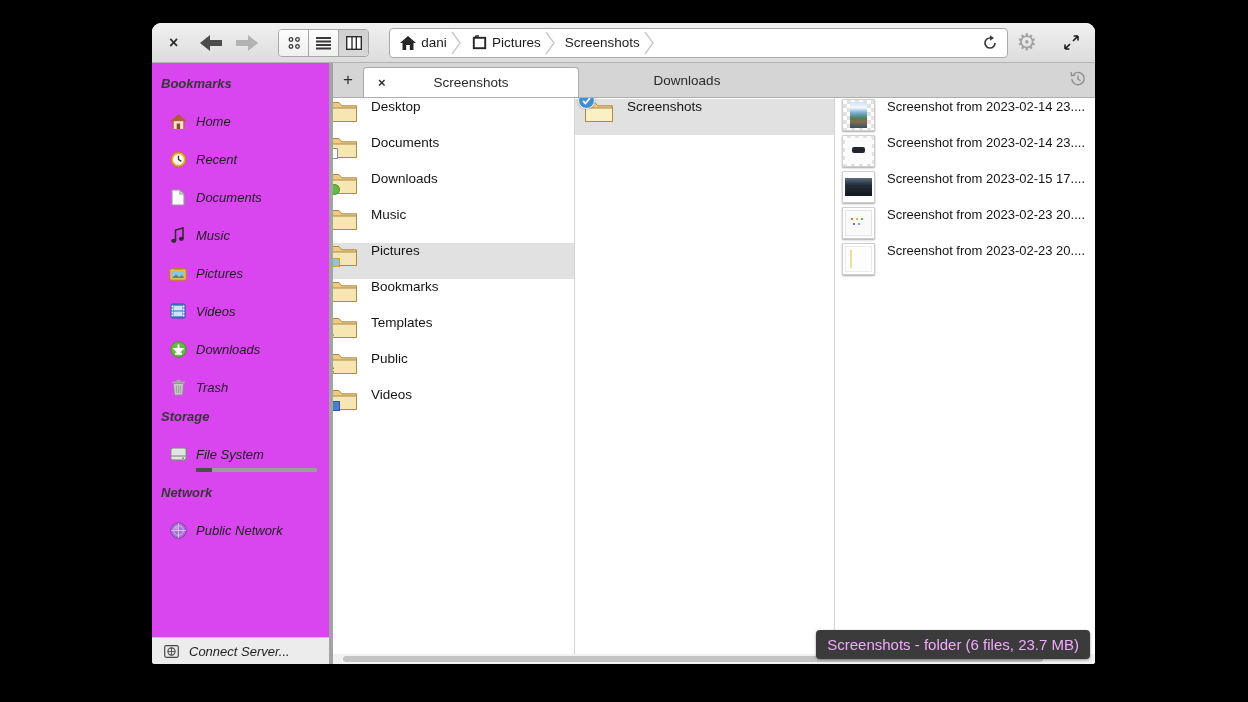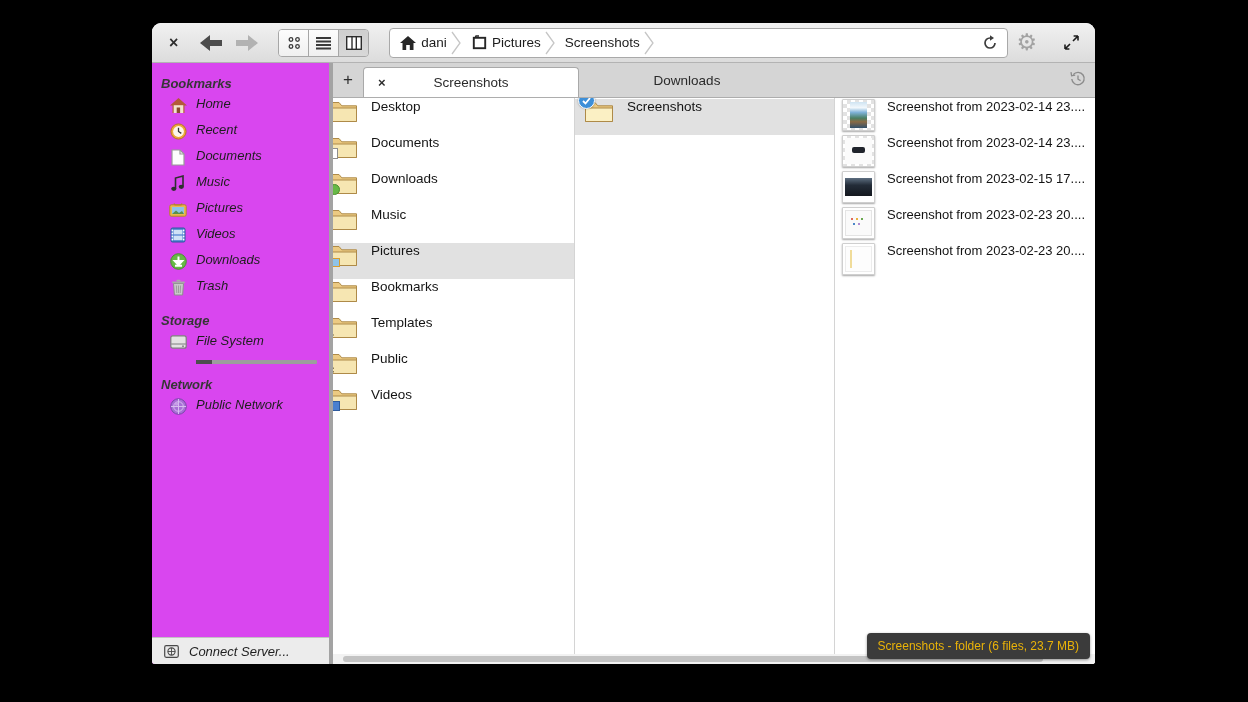--- a/index.html
+++ b/index.html
@@ -26,21 +26,21 @@
   .crumb .ic{margin-right:5px;display:flex;align-items:center;}
   .crumb-sep{flex:0 0 auto;display:flex;align-items:center;height:100%;}
   .bc-refresh{margin-left:auto;padding:0 9px;display:flex;align-items:center;height:100%;}
   .tb-gear{font-size:23px;color:#a3a3a3;margin:0 4px;line-height:1;}
   .tb-expand{margin:0 2px 0 22px;display:flex;align-items:center;}
   
   .body{display:flex;height:601px;}
   .sidebar{width:181px;box-sizing:border-box;background:#d946ef;border-right:4px solid #a3a3a3;
            position:relative;padding-top:4px;font-size:13px;color:#1e1e1e;font-style:italic;}
   .sb-header{font-weight:bold;color:#363636;padding:9px 0 5px 9px;font-size:13px;}
-  .sb-item{display:flex;align-items:flex-start;height:26px;padding-left:16px;cursor:default;}
+  .sb-item{display:flex;align-items:center;height:26px;padding-left:16px;cursor:default;margin-top:12px;}
   .sb-item .ic{width:20px;height:18px;display:flex;align-items:center;justify-content:center;margin-right:8px;}
   .sb-usage{height:4px;background:#9d9d9d;border-radius:1px;margin:1px 12px 4px 44px;position:relative;}
   .sb-usage i{position:absolute;left:0;top:0;bottom:0;width:13%;background:#4d4d4d;display:block;}
   .sb-footer{position:absolute;left:0;right:0;bottom:0;border-top:1px solid #c2c2c2;background:#ececec;
              display:flex;align-items:center;height:26px;padding-left:12px;font-size:13px;}
   .sb-footer .ic{width:18px;display:flex;align-items:center;margin-right:7px;}
   
   .content{flex:1;display:flex;flex-direction:column;min-width:0;}
   .tabbar{height:34px;background:#d5d5d5;border-bottom:1px solid #adadad;display:flex;align-items:flex-end;
           position:relative;}
@@ -90,21 +90,21 @@
            radial-gradient(circle 1.5px at 11px 8px,#e8b23e 95%,transparent),
            radial-gradient(circle 1.5px at 16px 8px,#6aa84f 95%,transparent),
            radial-gradient(circle 1.5px at 8px 13px,#4a86c8 95%,transparent),
            radial-gradient(circle 1.5px at 13px 13px,#b08ad0 95%,transparent);
            border:1px solid #e4e4e4;}
   .t6 .img{background:#fdfdfd;border:1px solid #ececec;}
   .t6 .img::after{content:"";position:absolute;left:4px;top:3px;bottom:3px;width:2px;background:#f0dc9a;}
   
   .hscroll{position:absolute;left:0;right:0;bottom:0;height:10px;background:#f2f2f2;}
   .hscroll .thumbbar{position:absolute;left:10px;top:2px;height:6px;width:700px;background:#c3c3c3;border-radius:3px;}
-  .tooltip{position:absolute;right:5px;bottom:5px;background:#3b3b3b;color:#eab308;font-size:12px;
+  .tooltip{position:absolute;right:5px;bottom:5px;background:#3b3b3b;color:#f0abfc;font-size:15px;
            padding:6px 11px;border-radius:4px;white-space:nowrap;box-shadow:0 1px 3px rgba(0,0,0,.4);}
 </style>
 </head>
 <body>
 
 <div class="stage">
   <div class="window">
 
     <div class="toolbar">
       <span class="tb-close">×</span>

